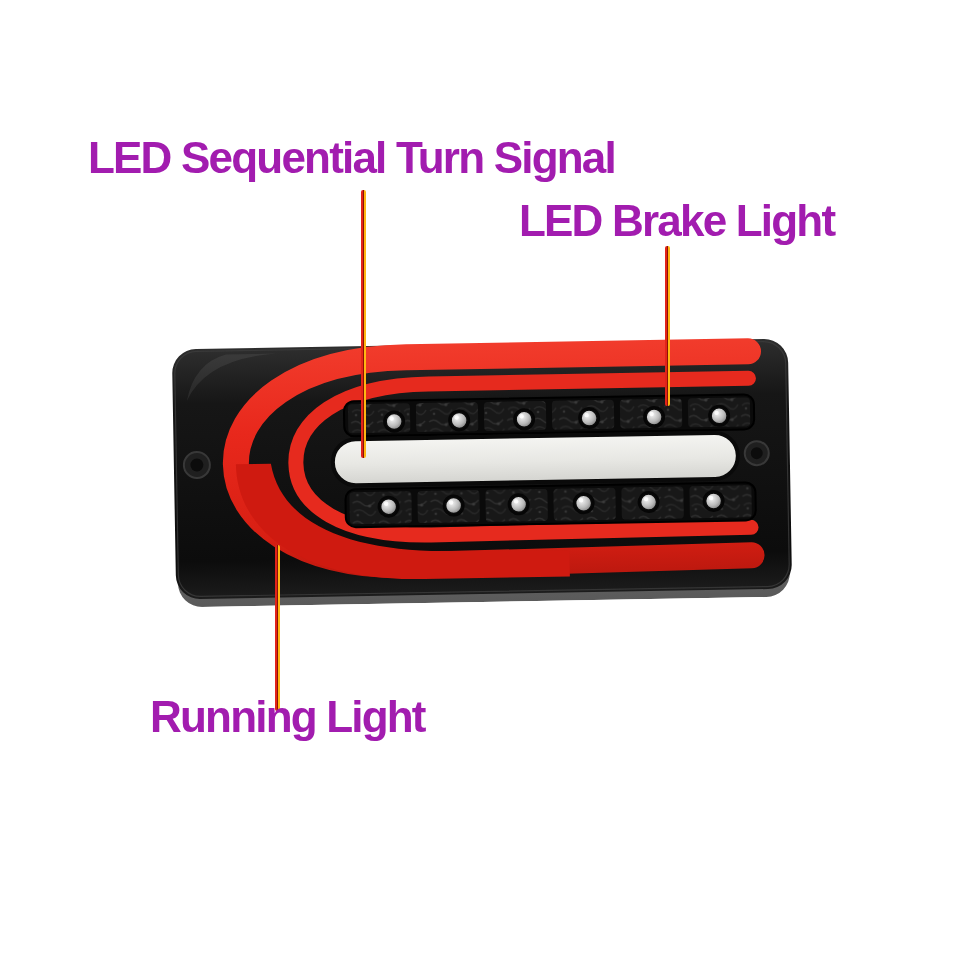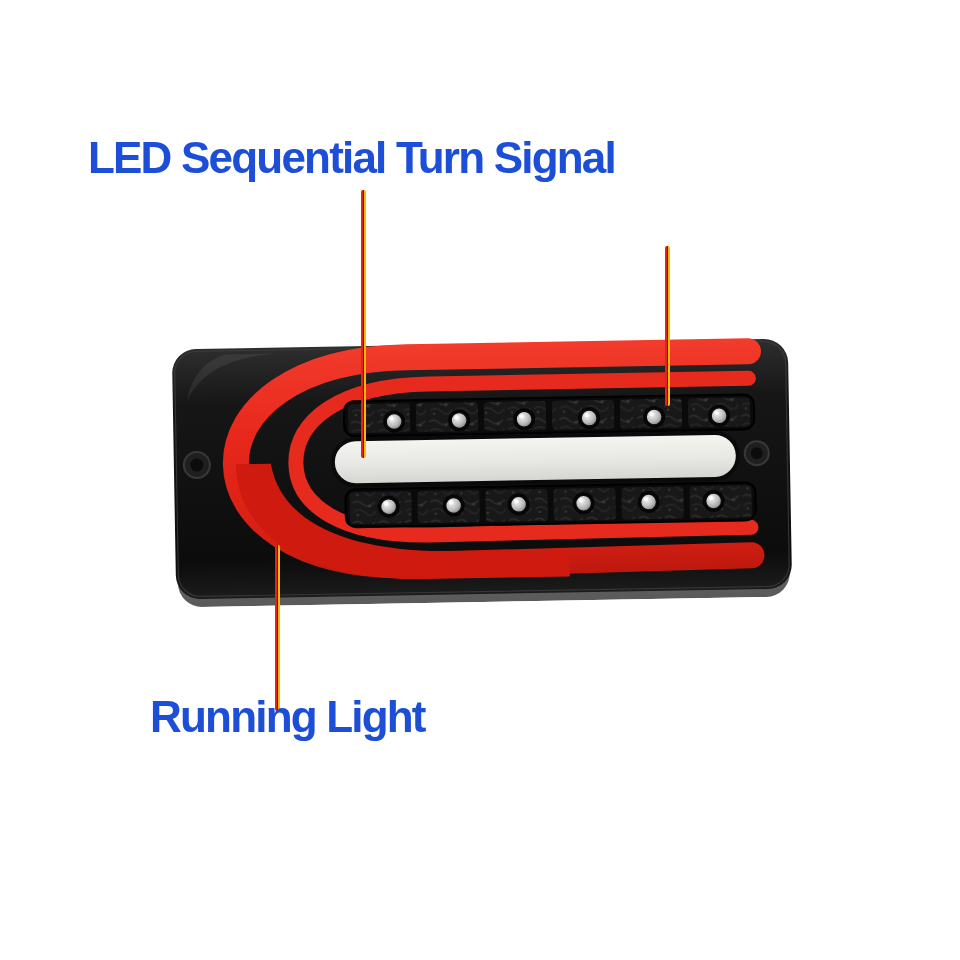--- a/index.html
+++ b/index.html
@@ -5,21 +5,21 @@
   html,body{margin:0;padding:0;}
   body{
     width:960px;height:960px;position:relative;overflow:hidden;
     background:#ffffff;
     font-family:"Liberation Sans",sans-serif;
   }
   .stage{position:absolute;inset:0;}
   .callout-label{
     position:absolute;
     font-weight:700;font-size:44px;line-height:1.08;
-    letter-spacing:-1.8px;color:#1d4ed8;white-space:nowrap;
+    letter-spacing:-1.8px;color:#a21caf;white-space:nowrap;
   }
   .leader{
     position:absolute;width:5px;border-radius:2px;
     background:linear-gradient(90deg,#e2231a 0 40%,#8a1206 40% 55%,#ffb612 55% 100%);
   }
   .lamp-svg{
     position:absolute;left:168px;top:336px;width:628px;height:266px;
     transform:rotate(-1deg);
   }
 </style>
@@ -134,15 +134,16 @@
       <circle cx="589" cy="122" r="12" fill="#1f1f1f" stroke="#383838" stroke-width="2"></circle>
       <circle cx="589" cy="122" r="6" fill="#0c0c0c"></circle>
     </g>
   </svg>
 
   <div class="leader" style="left:361px;top:190px;height:268px"></div>
   <div class="leader" style="left:665px;top:246px;height:160px"></div>
   <div class="leader" style="left:275px;top:545px;height:166px"></div>
 
   <div class="callout-label" style="left:88px;top:134px">LED Sequential Turn Signal</div>
+  <div class="callout-label" style="left:519px;top:197px">LED Brake Light</div>
   <div class="callout-label" style="left:150px;top:693px">Running Light</div>
 
 </div>
 
 </body></html>

